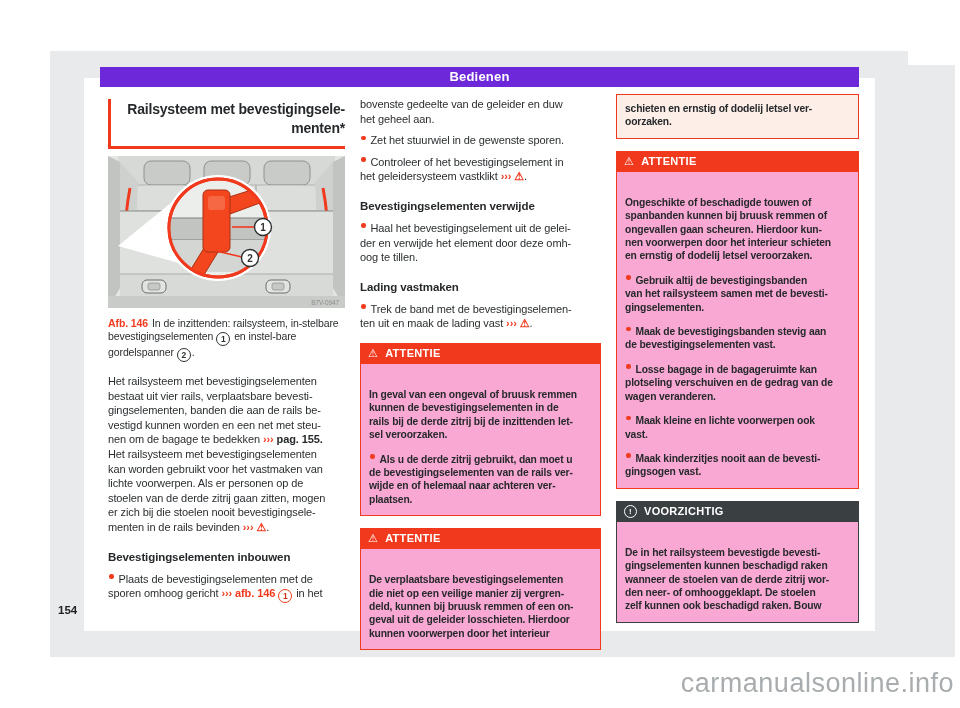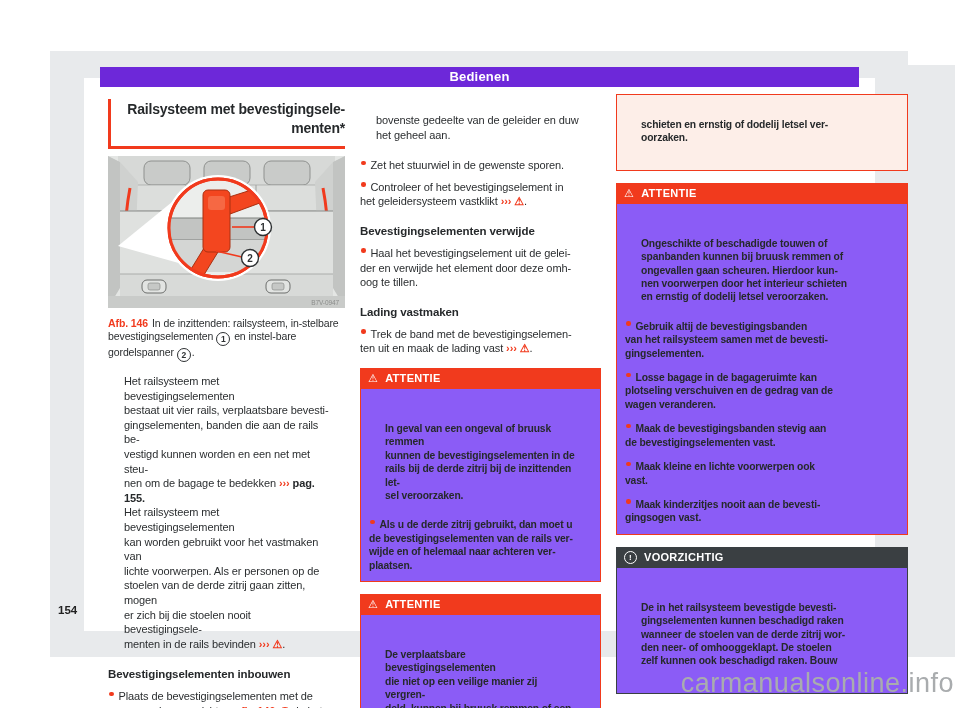--- a/index.html
+++ b/index.html
@@ -6,43 +6,43 @@
   body{position:relative;width:960px;height:708px;background:#ffffff;overflow:hidden;
        font-family:"Liberation Sans",sans-serif;color:#2b2e30;}
   .scan{position:absolute;left:50px;top:51px;width:858px;height:606px;background:#e8eaec;}
   .scan2{position:absolute;left:908px;top:65px;width:47px;height:592px;background:#e8eaec;}
   .sheet{position:absolute;left:84px;top:78px;width:791px;height:553px;background:#ffffff;}
   .bar{position:absolute;left:100px;top:67px;width:759px;height:20px;background:#6d28d9;
        color:#fff;text-align:center;font-size:13px;font-weight:bold;line-height:20px;letter-spacing:.2px;}
   .col{position:absolute;font-size:11px;line-height:14.6px;letter-spacing:-.1px;}
   .col1{left:108px;top:99px;width:237px;}
   .col2{left:360px;top:97px;width:241px;}
-  .col3{left:616px;top:94px;width:292px;}
+  .col3{left:616px;top:94px;width:243px;}
   .title{border-left:3px solid #f13a1d;border-bottom:3px solid #f13a1d;padding:1px 0 8px 10px;
          font-size:14px;font-weight:bold;line-height:19px;letter-spacing:-.2px;white-space:pre-line;color:#26292b;text-align:right;}
   .fig{margin-top:7px;}
   .caption{margin-top:5px;font-size:10.5px;line-height:13.5px;}
   .cap-label{color:#f13a1d;font-weight:bold;margin-right:4px;}
-  .para{margin:16px;white-space:pre-line;}
+  .para{margin:0;white-space:pre-line;}
   .mt{margin-top:12px;}
   h3{font-size:11.5px;margin:15px 0 0 0;line-height:15px;color:#26292b;}
   .bullet{margin:7px 0 0 0;white-space:pre-line;}
   .dot{display:inline-block;width:4.5px;height:4.5px;border-radius:50%;background:#f13a1d;
        margin:0 5px 2px 1px;vertical-align:2px;}
   .ref{color:#f13a1d;font-weight:600;}
   .bold-dark{font-weight:bold;color:#26292b;}
   .num{display:inline-block;width:12px;height:12px;border-radius:50%;border:1.2px solid #2e3133;
        font-size:8.5px;line-height:12px;text-align:center;font-weight:bold;vertical-align:-2px;
        margin:0 1px 0 3px;background:#fff;color:#2e3133;}
   .num-red{border-color:#f13a1d;color:#c93413;}
   .warnbox{margin-top:12px;}
   .warn-head{height:21px;background:#f13a1d;color:#fff;display:flex;align-items:center;
              padding-left:8px;font-size:11px;font-weight:bold;letter-spacing:.3px;}
   .warn-tri{font-size:11px;margin-right:7px;font-weight:normal;}
-  .warn-body{background:#8b5cf6;border:1px solid #f13a1d;border-top:none;padding:17px 8px 9px 8px;
+  .warn-body{background:#f9a8d4;border:1px solid #f13a1d;border-top:none;padding:24px 8px 9px 8px;
              font-size:10.3px;font-weight:bold;line-height:13.4px;letter-spacing:-.15px;color:#26292b;}
   .warn-body .bullet{margin-top:11px;}
   .contbox{background:#fdeee8;border:1px solid #f13a1d;padding:7px 8px 9px 8px;
            font-size:10.3px;font-weight:bold;line-height:13.4px;letter-spacing:-.15px;color:#26292b;}
   .caution .warn-head{background:#3a3f42;}
   .caution .warn-body{border-color:#3a3f42;}
   .excl-circle{display:inline-flex;align-items:center;justify-content:center;width:11px;height:11px;
                border:1.3px solid #fff;border-radius:50%;font-size:8px;line-height:11px;margin-right:7px;font-weight:bold;}
   .pagenum{position:absolute;left:58px;top:604px;font-size:11.5px;font-weight:bold;color:#222;}
   .watermark{position:absolute;right:6px;top:668px;font-size:27px;color:#a9acae;letter-spacing:.5px;}
@@ -197,25 +197,25 @@
       </div>
     <div class="warn-body">
       <p class="para">Ongeschikte of beschadigde touwen of
 spanbanden kunnen bij bruusk remmen of
 ongevallen gaan scheuren. Hierdoor kun-
 nen voorwerpen door het interieur schieten
 en ernstig of dodelij  letsel veroorzaken.</p>
       <p class="bullet"><span class="dot"></span><span>Gebruik altij  de bevestigingsbanden
 van het railsysteem samen met de bevesti-
 gingselementen.</span></p>
+      <p class="bullet"><span class="dot"></span><span>Maak de bevestigingsbanden stevig aan
+de bevestigingselementen vast.</span></p>
       <p class="bullet"><span class="dot"></span><span>Losse bagage in de bagageruimte kan
 plotseling verschuiven en de gedrag van de
 wagen veranderen.</span></p>
-      <p class="bullet"><span class="dot"></span><span>Maak de bevestigingsbanden stevig aan
-de bevestigingselementen vast.</span></p>
       <p class="bullet"><span class="dot"></span><span>Maak kleine en lichte voorwerpen ook
 vast.</span></p>
       <p class="bullet"><span class="dot"></span><span>Maak kinderzitjes nooit aan de bevesti-
 gingsogen vast.</span></p>
     </div>
   </div>
 
   <div class="warnbox caution">
     <div class="warn-head">
         <span class="excl-circle">!</span>

